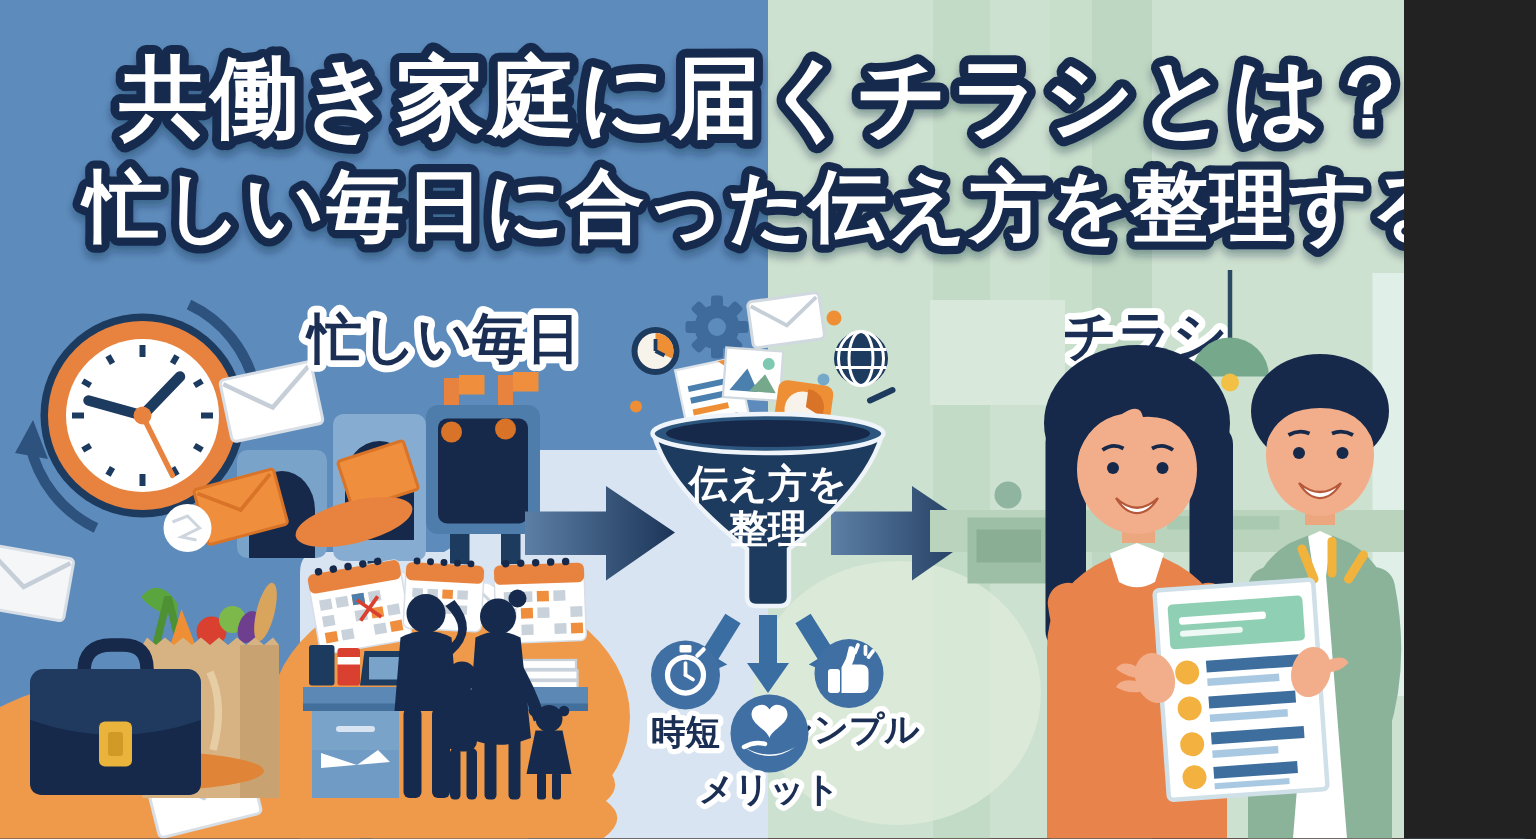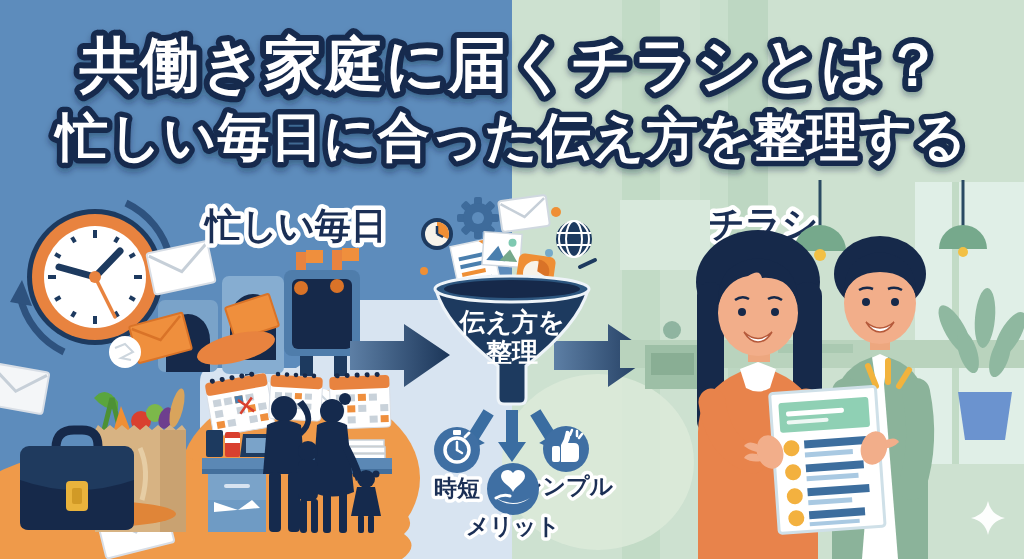--- a/index.html
+++ b/index.html
@@ -1,17 +1,17 @@
 <!DOCTYPE html>
 <html><head>
 <meta charset="utf-8">
 <style>
   html,body{margin:0;padding:0;background:#222;}
   #stage{
-    position:relative;width:1024px;height:559px;overflow:hidden;
+    position:relative;width:936px;height:559px;overflow:hidden;
     font-family:"Liberation Sans","DejaVu Sans",sans-serif;
     background:#c2410c;
   }
   #stage svg{position:absolute;left:0;top:0;display:block;}
   text{font-family:"Liberation Sans","DejaVu Sans",sans-serif;font-weight:bold;}
   .outline-white{paint-order:stroke fill;stroke:#ffffff;stroke-linejoin:round;}
   .outline-navy{paint-order:stroke fill;stroke:#16294d;stroke-linejoin:round;}
 </style>
 </head>
 <body>

